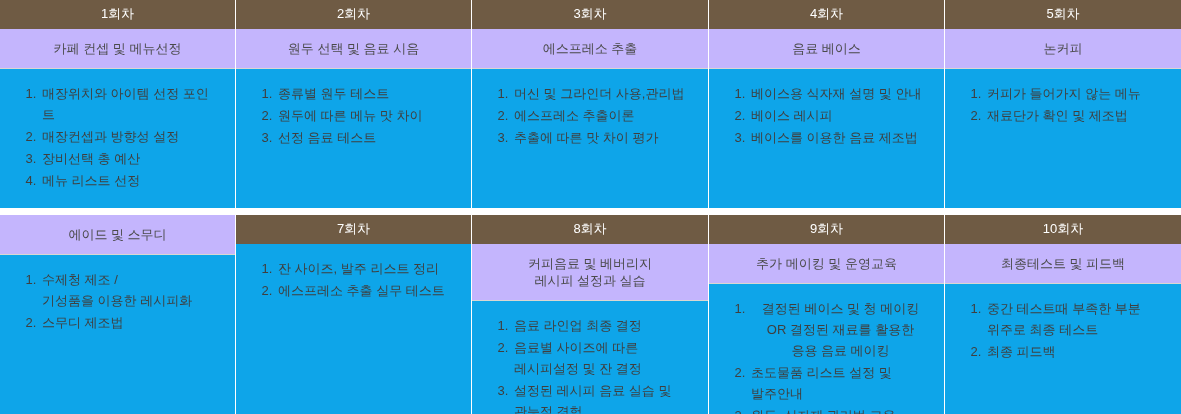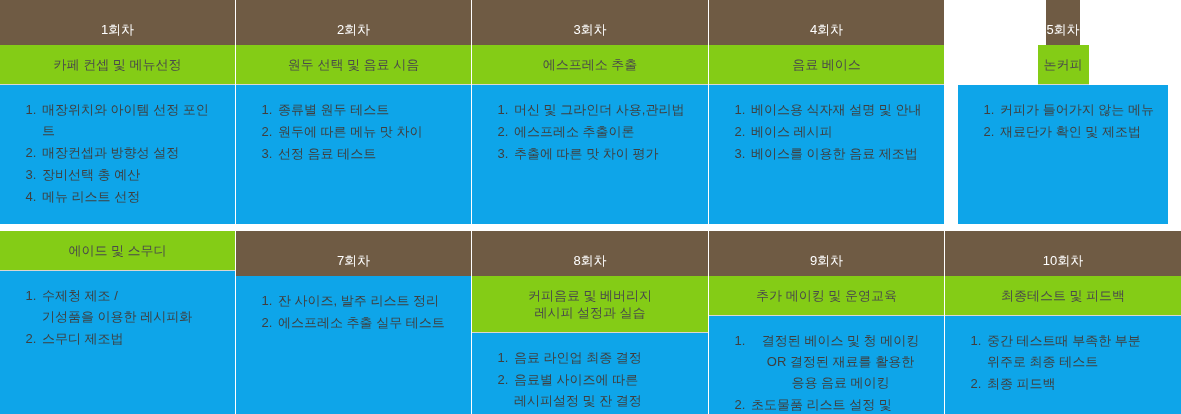--- a/index.html
+++ b/index.html
@@ -27,39 +27,39 @@
     flex-direction: column;
   }
   .col:last-child {
     border-right: none;
   }
   
   .block1 .col:nth-child(1) { width: 236px; }
   .block1 .col:nth-child(2) { width: 236px; }
   .block1 .col:nth-child(3) { width: 237px; }
   .block1 .col:nth-child(4) { width: 236px; }
-  .block1 .col:nth-child(5) { width: 236px; align-items: center; }
+  .block1 .col:nth-child(5) { width: 236px; }
 
   .block2 .col:nth-child(1) { width: 236px; }
   .block2 .col:nth-child(2) { width: 236px; }
   .block2 .col:nth-child(3) { width: 237px; }
   .block2 .col:nth-child(4) { width: 236px; }
   .block2 .col:nth-child(5) { width: 236px; }
 
   .session-head {
     background: #6f5b44;
     color: #ffffff;
     font-size: 13px;
     text-align: center;
     line-height: 20px;
-    padding: 20px 0 5px 0;
+    padding: 4px 0 5px 0;
     letter-spacing: 0px;
   }
   .session-title {
-    background: #84cc16;
+    background: #c4b5fd;
     color: #4a4a4a;
     font-size: 13px;
     text-align: center;
     padding: 11px 6px 11px 6px;
     line-height: 17px;
     min-height: 34px;
     box-sizing: border-box;
     border-bottom: 1px solid #d9d7d2;
   }
   .session-body {

